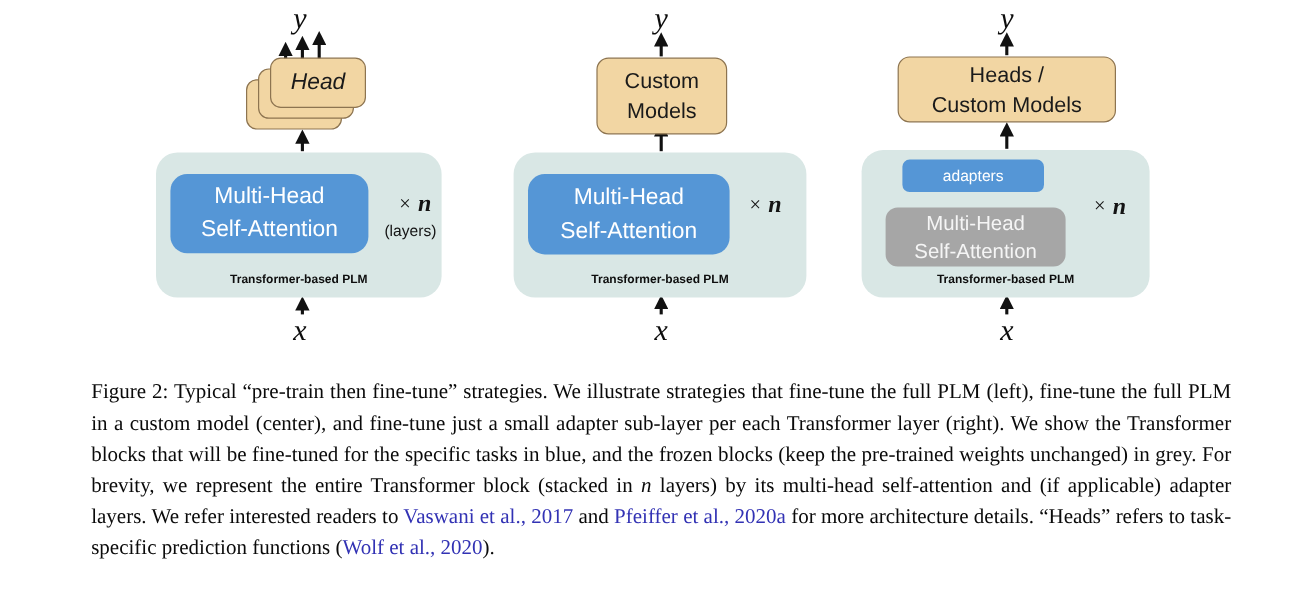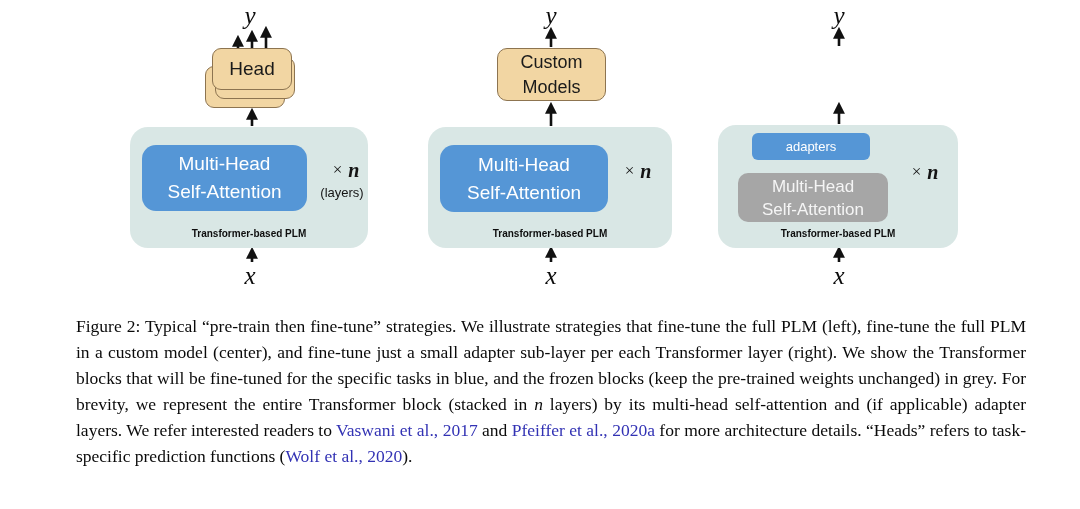--- a/index.html
+++ b/index.html
@@ -67,40 +67,40 @@
       <line x1="839" y1="46" x2="839" y2="31" marker-end="url(#ah)"></line>
       <line x1="839" y1="124" x2="839" y2="106" marker-end="url(#ah)"></line>
       <line x1="812" y1="172" x2="812" y2="164" marker-end="url(#ah)"></line>
       <line x1="839" y1="262" x2="839" y2="250" marker-end="url(#ah)"></line>
     </svg>
 
     <div class="abs center mathvar io-label" style="left:235px;top:2px;width:30px;height:28px;">y</div>
 
     <div class="abs box-tan" style="left:205px;top:66px;width:80px;height:42px;border-radius:9px;"></div>
     <div class="abs box-tan" style="left:215px;top:57px;width:80px;height:42px;border-radius:9px;"></div>
-    <div class="abs box-tan center head-text" style="left:212px;top:48px;width:80px;height:42px;border-radius:9px;">Head</div>
+    <div class="abs box-tan center head-text" style="left:225px;top:48px;width:80px;height:42px;border-radius:9px;font-style:italic;">Head</div>
 
     <div class="abs plm" style="left:130px;top:127px;width:238px;height:121px;"></div>
     <div class="abs box-blue center msa-text" style="left:142px;top:145px;width:165px;height:66px;">
       <div>
         <div>Multi-Head</div>
         <div>Self-Attention</div>
       </div>
     </div>
     <div class="abs times-n" style="left:318px;top:159px;width:56px;height:22px;">
       <span class="times-sym">×</span>
       <span class="n-sym">n</span>
     </div>
     <div class="abs center layers-note" style="left:303px;top:183px;width:78px;height:18px;">(layers)</div>
     <div class="abs center plm-label" style="left:130px;top:224px;width:238px;height:18px;">Transformer-based PLM</div>
     <div class="abs center mathvar io-label" style="left:235px;top:262px;width:30px;height:28px;">x</div>
 
     <div class="abs center mathvar io-label" style="left:536px;top:2px;width:30px;height:28px;">y</div>
 
-    <div class="abs box-tan center top-box-text" style="left:497px;top:48px;width:109px;height:53px;">
+    <div class="abs box-tan center top-box-text" style="left:497px;top:48px;width:109px;height:64px;">
       <div>
         <div>Custom</div>
         <div>Models</div>
       </div>
     </div>
 
     <div class="abs plm" style="left:428px;top:127px;width:244px;height:121px;"></div>
     <div class="abs box-blue center msa-text" style="left:440px;top:145px;width:168px;height:67px;">
       <div>
         <div>Multi-Head</div>
@@ -109,20 +109,26 @@
     </div>
     <div class="abs times-n" style="left:610px;top:160px;width:56px;height:22px;">
       <span class="times-sym">×</span>
       <span class="n-sym">n</span>
     </div>
     <div class="abs center plm-label" style="left:428px;top:224px;width:244px;height:18px;">Transformer-based PLM</div>
     <div class="abs center mathvar io-label" style="left:536px;top:262px;width:30px;height:28px;">x</div>
 
     <div class="abs center mathvar io-label" style="left:824px;top:2px;width:30px;height:28px;">y</div>
 
+    <div class="abs box-tan center top-box-text" style="left:748px;top:47px;width:182px;height:55px;">
+      <div>
+        <div>Heads /</div>
+        <div>Custom Models</div>
+      </div>
+    </div>
 
     <div class="abs plm" style="left:718px;top:125px;width:240px;height:123px;"></div>
     <div class="abs box-blue-sm center" style="left:752px;top:133px;width:118px;height:27px;font-size:13px;">adapters</div>
     <div class="abs box-gray center msa-text-sm" style="left:738px;top:173px;width:150px;height:49px;">
       <div>
         <div>Multi-Head</div>
         <div>Self-Attention</div>
       </div>
     </div>
     <div class="abs times-n" style="left:897px;top:161px;width:56px;height:22px;">

